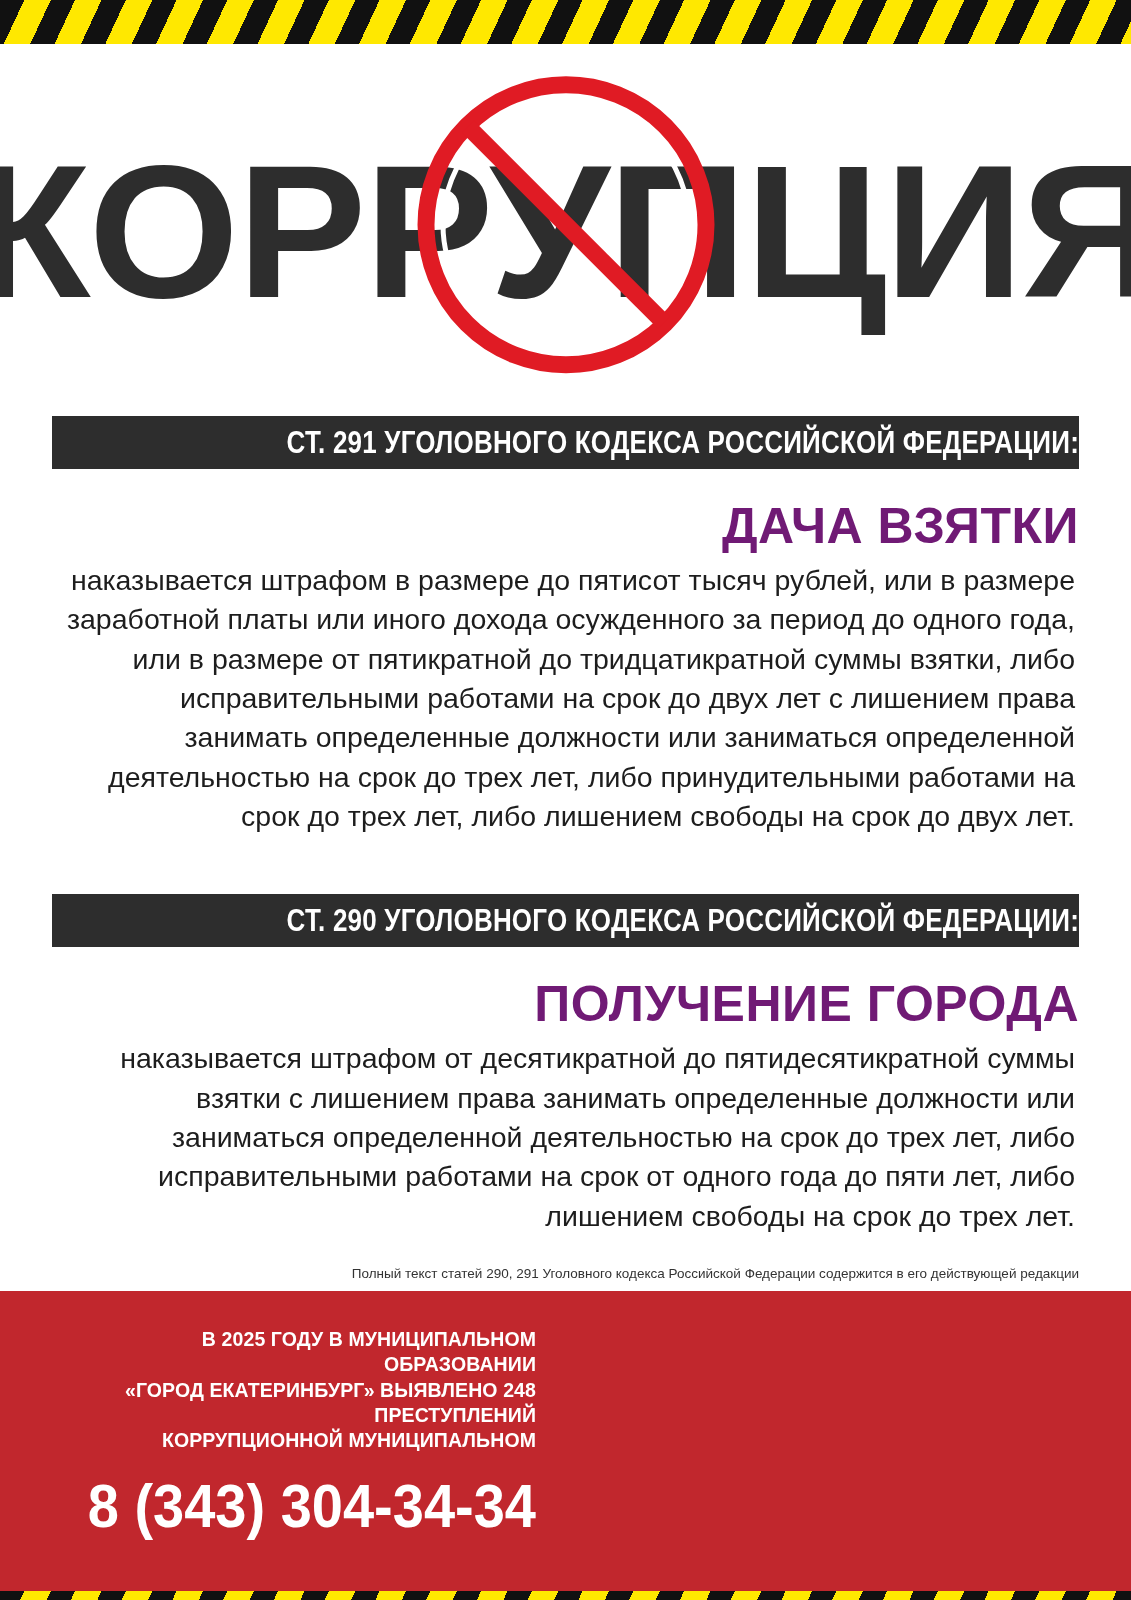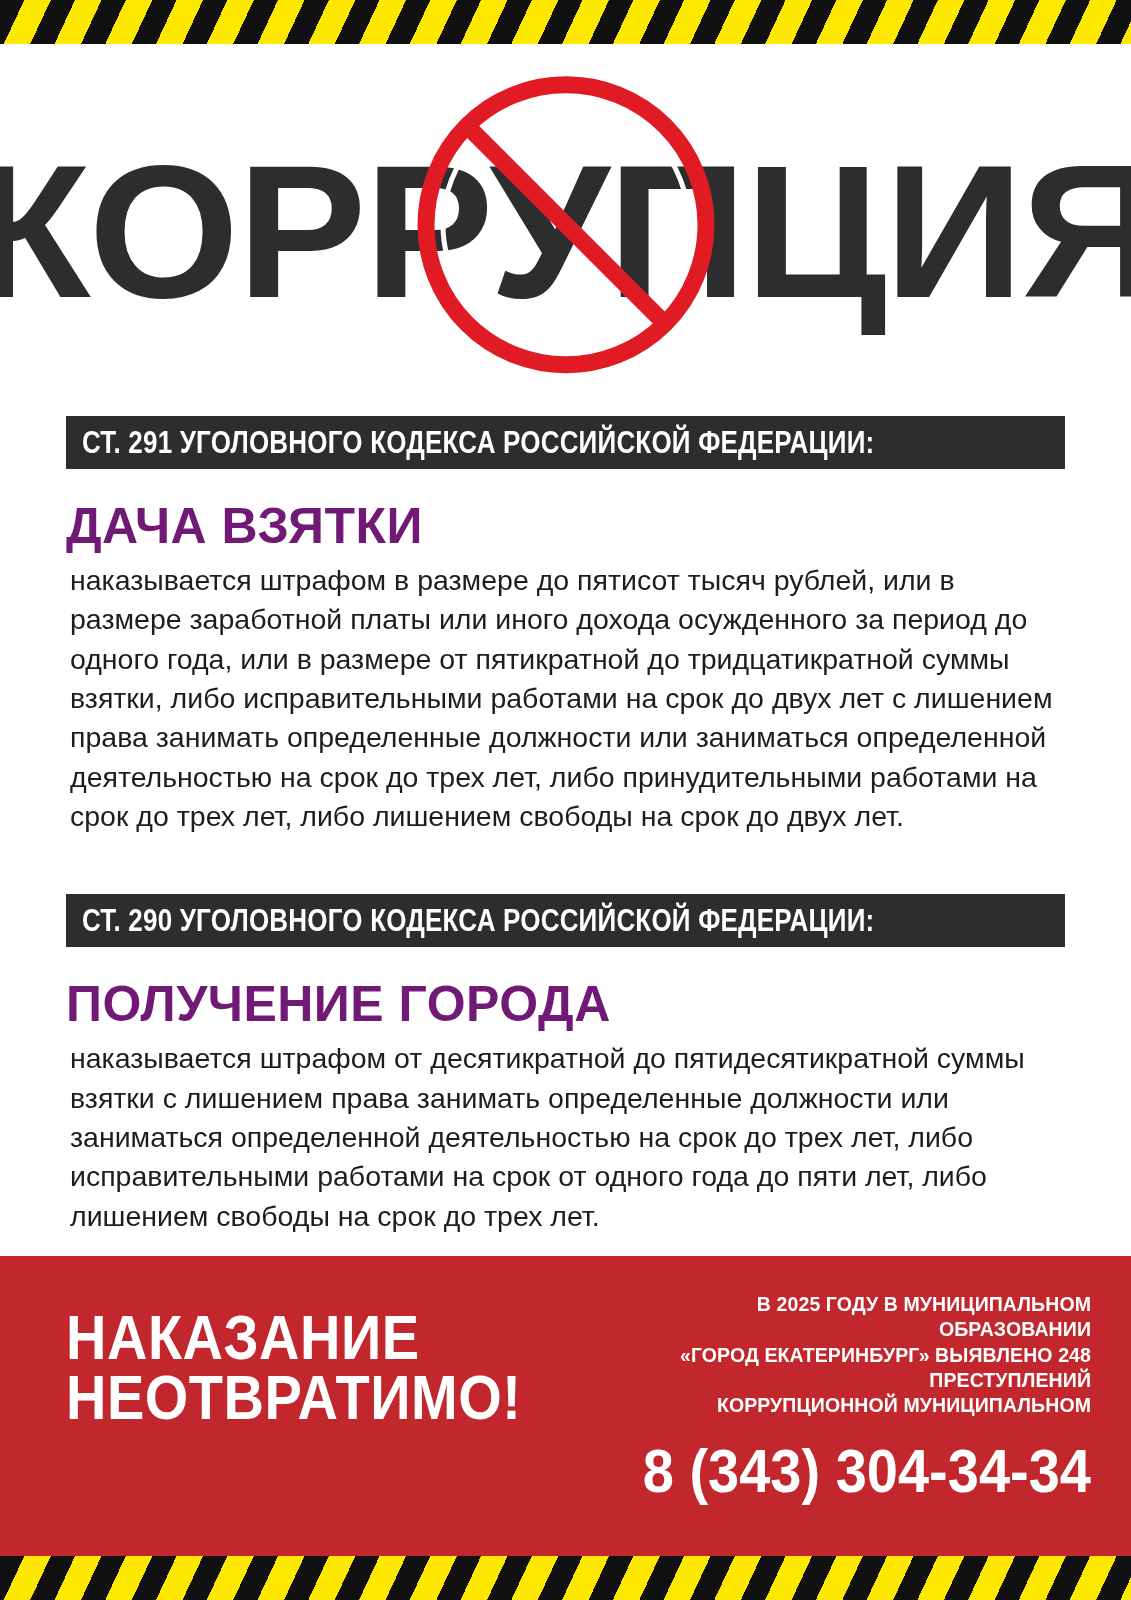--- a/index.html
+++ b/index.html
@@ -67,22 +67,23 @@
     top: 50%;
     transform: translate(-50%, -52%);
     width: 310px;
     height: 310px;
     pointer-events: none;
   }
 
   
   .content {
     flex: 1 1 auto;
-    padding: 0 66px;
-    box-sizing: border-box;
+    padding: 0 52px;
+    box-sizing: border-box;
+    text-align: right;
   }
 
   .section-bar {
     background: #2d2d2d;
     color: #ffffff;
     font-weight: bold;
     font-size: 26px;
     letter-spacing: 0.2px;
     padding: 11px 0 11px 16px;
     box-sizing: border-box;
@@ -193,27 +194,24 @@
     <p class="article-body">наказывается штрафом в размере до пятисот тысяч рублей, или в размере заработной платы или иного дохода осужденного за период до одного года, или в размере от пятикратной до тридцатикратной суммы взятки, либо исправительными работами на срок до двух лет с лишением права занимать определенные должности или заниматься определенной деятельностью на срок до трех лет, либо принудительными работами на срок до трех лет, либо лишением свободы на срок до двух лет.</p>
 
     <div class="gap-1"></div>
 
     <div class="section-bar">
       <span>СТ. 290 УГОЛОВНОГО КОДЕКСА РОССИЙСКОЙ ФЕДЕРАЦИИ:</span>
     </div>
     <div class="article-title">ПОЛУЧЕНИЕ ГОРОДА</div>
     <p class="article-body">наказывается штрафом  от десятикратной до пятидесятикратной суммы взятки с лишением права занимать определенные должности или заниматься определенной деятельностью на срок до трех лет, либо исправительными работами на срок от одного года до пяти лет, либо лишением свободы на срок до трех лет.</p>
 
+    <div class="footnote">Полный текст статей 290, 291 Уголовного кодекса Российской Федерации содержится в его действующей редакции</div>
   </div>
 
   <div class="red-band">
-    <div class="red-left">
-      <div>НАКАЗАНИЕ</div>
-      <div>НЕОТВРАТИМО!</div>
-    </div>
     <div class="red-right">
       <div class="stat">
         <div>В 2025 ГОДУ В МУНИЦИПАЛЬНОМ ОБРАЗОВАНИИ</div>
         <div>«ГОРОД ЕКАТЕРИНБУРГ» ВЫЯВЛЕНО  248 ПРЕСТУПЛЕНИЙ</div>
         <div>КОРРУПЦИОННОЙ МУНИЦИПАЛЬНОМ</div>
       </div>
       <div class="phone">8 (343) 304-34-34</div>
     </div>
   </div>
 

